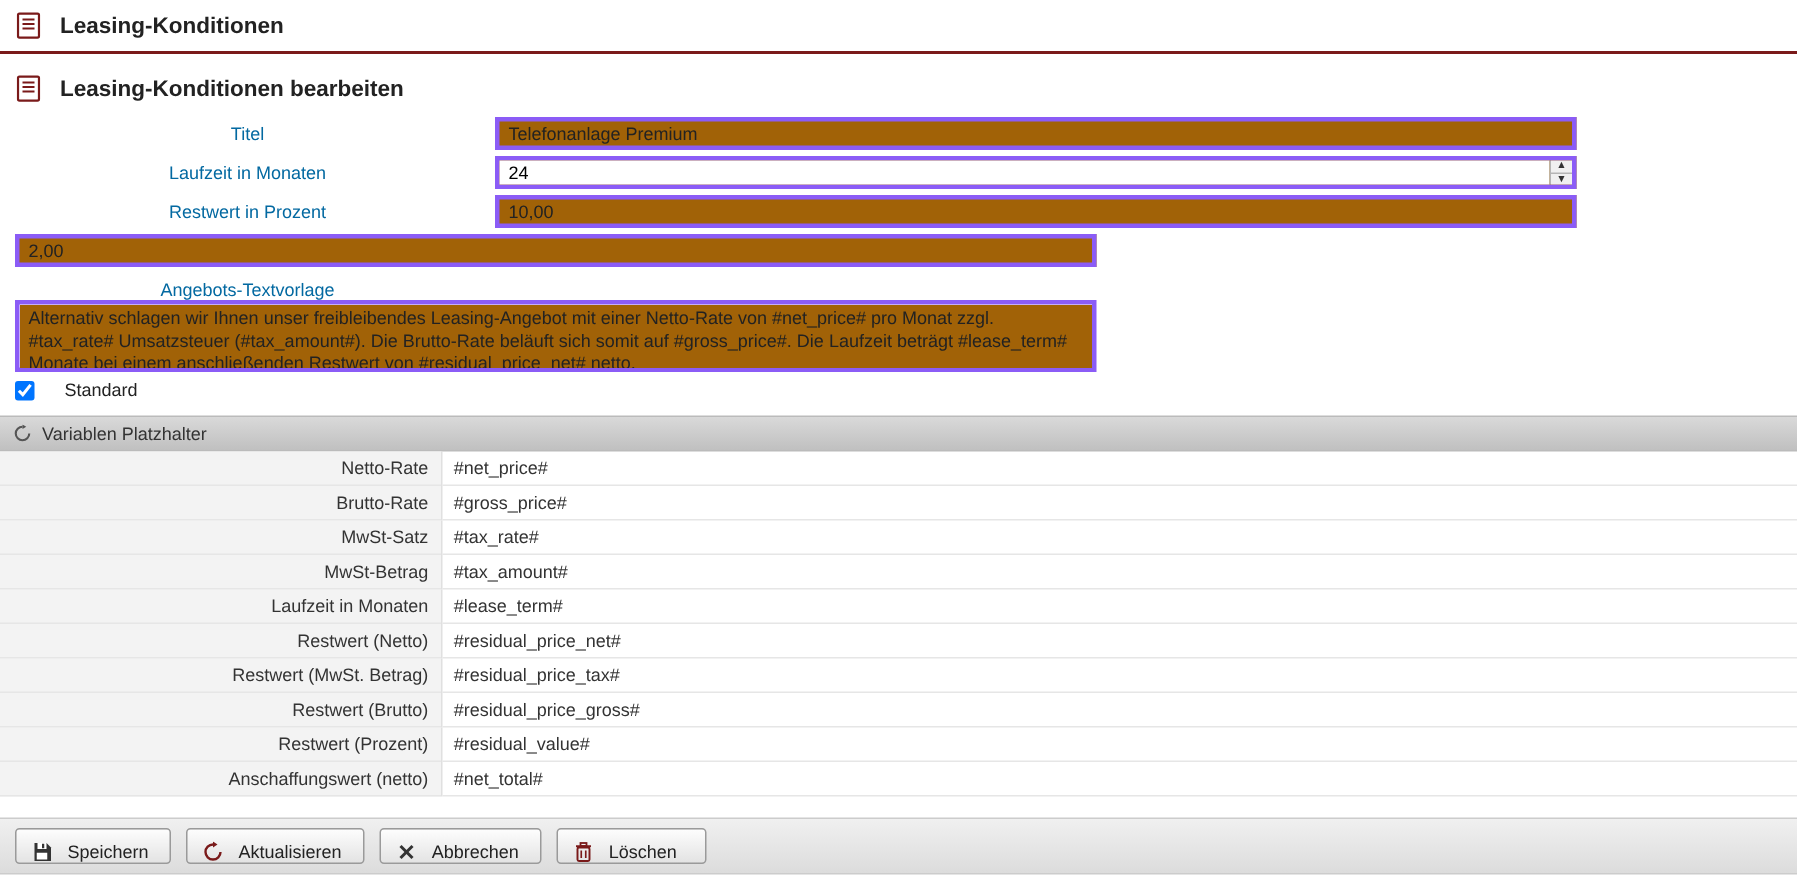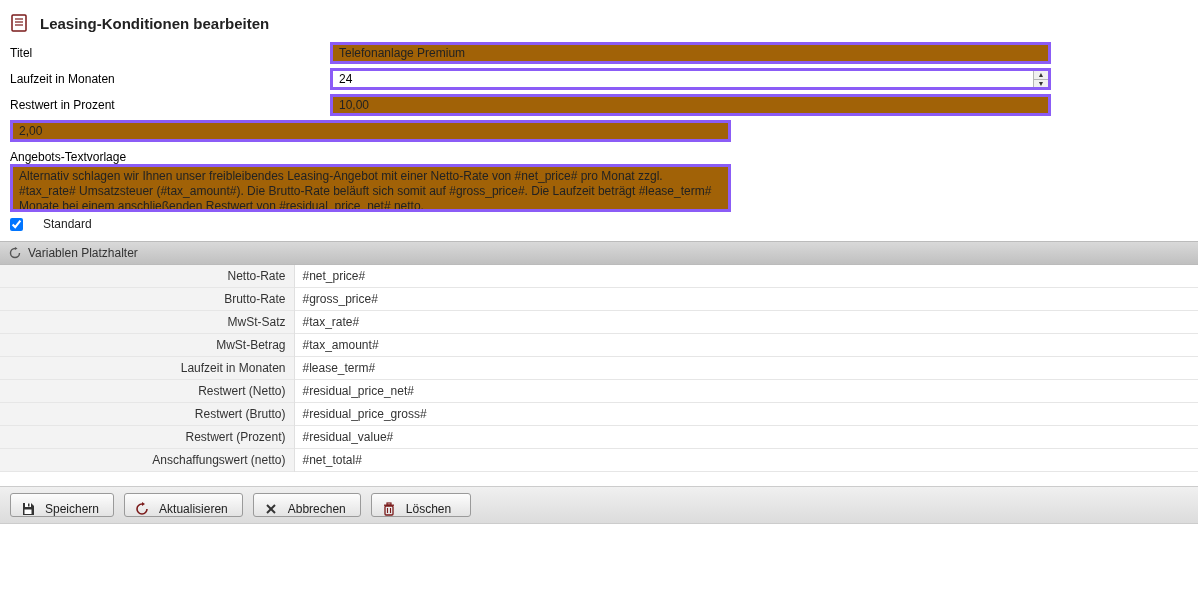--- a/index.html
+++ b/index.html
@@ -46,21 +46,22 @@
     display: flex;
     align-items: center;
     margin-bottom: 4px;
   }
   .form-row.align-top { align-items: flex-start; flex-direction: column; }
   .form-row.align-top .form-label { padding-top: 4px; }
   .form-label {
     width: 320px;
     padding-right: 10px;
     font-size: 12px;
-    color: #000000;
+    color: #0369a1;
+    text-align: center;
   }
   .form-field {
     flex: 1;
   }
   input[type="text"].txt,
   .spinner-wrap,
   textarea.txt {
     width: 721px;
     border: 3px solid #8b5cf6;
     background: #a16207;
@@ -184,20 +185,31 @@
     width: 14px; height: 14px;
     display: inline-flex; align-items: center; justify-content: center;
   }
   svg { display: block; }
 </style>
 </head>
 <body>
 
 <div class="page">
 
+  <div class="header-bar">
+    <span class="header-icon">
+      <svg width="16" height="18" viewBox="0 0 16 18">
+        <rect x="1" y="1" width="14" height="16" rx="1" fill="none" stroke="#7a1a1a" stroke-width="1.5"></rect>
+        <line x1="4" y1="5" x2="12" y2="5" stroke="#7a1a1a" stroke-width="1.2"></line>
+        <line x1="4" y1="8" x2="12" y2="8" stroke="#7a1a1a" stroke-width="1.2"></line>
+        <line x1="4" y1="11" x2="12" y2="11" stroke="#7a1a1a" stroke-width="1.2"></line>
+      </svg>
+    </span>
+    <span class="header-title">Leasing-Konditionen</span>
+  </div>
 
   <div class="sub-header-bar">
     <span class="header-icon">
       <svg width="16" height="18" viewBox="0 0 16 18">
         <rect x="1" y="1" width="14" height="16" rx="1" fill="none" stroke="#7a1a1a" stroke-width="1.5"></rect>
         <line x1="4" y1="5" x2="12" y2="5" stroke="#7a1a1a" stroke-width="1.2"></line>
         <line x1="4" y1="8" x2="12" y2="8" stroke="#7a1a1a" stroke-width="1.2"></line>
         <line x1="4" y1="11" x2="12" y2="11" stroke="#7a1a1a" stroke-width="1.2"></line>
       </svg>
     </span>
@@ -280,20 +292,24 @@
           <td class="k">MwSt-Betrag</td>
           <td class="v">#tax_amount#</td>
         </tr>
         <tr>
           <td class="k">Laufzeit in Monaten</td>
           <td class="v">#lease_term#</td>
         </tr>
         <tr>
           <td class="k">Restwert (Netto)</td>
           <td class="v">#residual_price_net#</td>
+        </tr>
+        <tr>
+          <td class="k">Restwert (MwSt. Betrag)</td>
+          <td class="v">#residual_price_tax#</td>
         </tr>
         <tr>
           <td class="k">Restwert (Brutto)</td>
           <td class="v">#residual_price_gross#</td>
         </tr>
         <tr>
           <td class="k">Restwert (Prozent)</td>
           <td class="v">#residual_value#</td>
         </tr>
         <tr>

